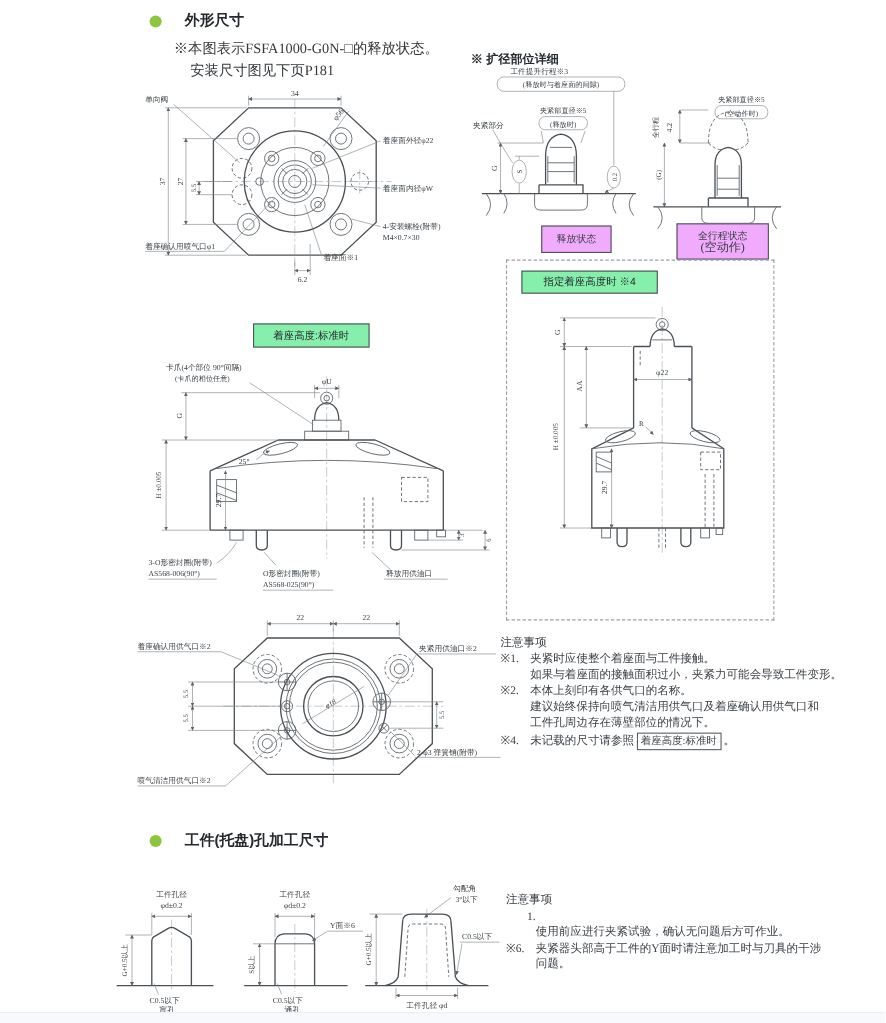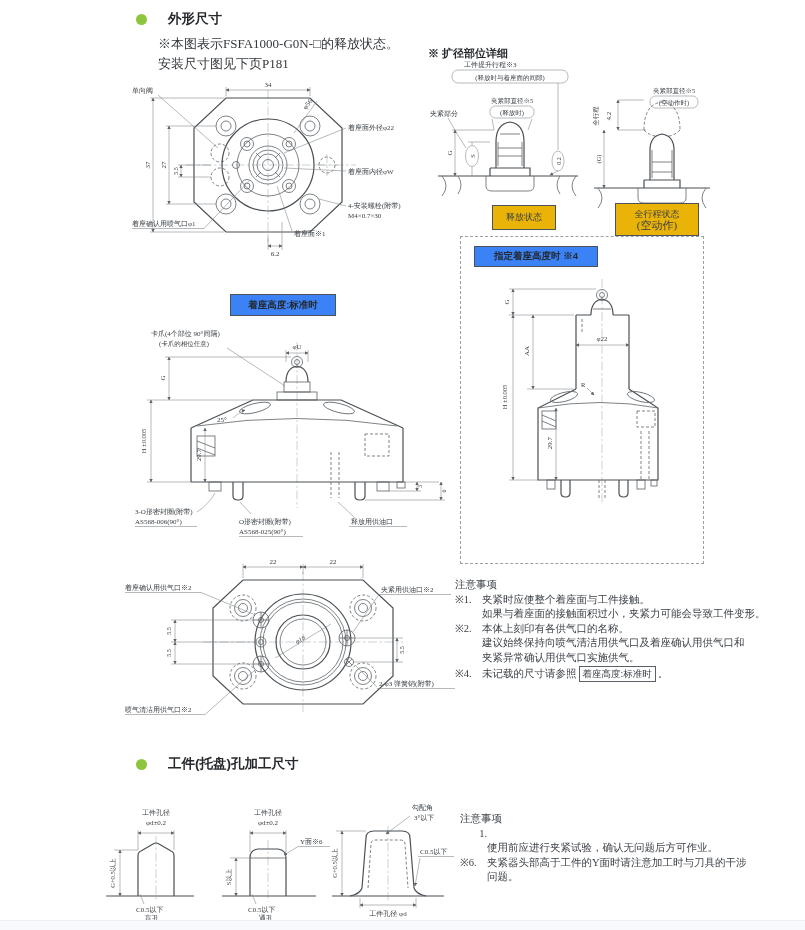--- a/index.html
+++ b/index.html
@@ -5,23 +5,23 @@
   html,body{margin:0;padding:0;background:#fff;}
   .page{position:relative;width:805px;height:930px;background:#ffffff;overflow:hidden;
         font-family:"Liberation Serif",serif;color:#3b4045;}
   .abs{position:absolute;}
   .sec-head{display:flex;align-items:center;gap:21px;font-family:"Liberation Sans",sans-serif;
             font-weight:bold;font-size:13.5px;color:#25292d;}
   .dot{width:11px;height:11px;border-radius:50%;background:#8cc63e;flex:none;}
   .note{font-size:13px;color:#34383c;line-height:20px;}
   .sub-head{font-family:"Liberation Sans",sans-serif;font-weight:bold;font-size:11px;color:#25292d;}
   .titlebox{border:1.2px solid #4c5257;display:flex;align-items:center;justify-content:center;
-            font-family:"Liberation Sans",sans-serif;font-weight:bold;font-size:9.5px;color:#25292d;background:#3b82f6;}
+            font-family:"Liberation Sans",sans-serif;font-weight:normal;font-size:9.5px;color:#25292d;background:#86efac;}
   .statebox{border:1px solid #4c5257;display:flex;flex-direction:column;align-items:center;
-            justify-content:center;font-size:9px;line-height:11px;background:#eab308;}
+            justify-content:center;font-size:9px;line-height:11px;background:#f0abfc;}
   .dashedbox{border:1.2px dashed #9aa0a6;}
   .notes{font-size:10.5px;line-height:14.6px;color:#3d4248;}
   .notes .row{display:flex;}
   .notes .mk{width:27px;flex:none;}
   .inlinebox{border:1px solid #5a6065;padding:0 3px;font-size:9.5px;}
   .band{position:absolute;left:0;top:920px;width:805px;height:10px;background:#f7f9fc;border-top:1px solid #eceff4;}
   svg{position:absolute;left:0;top:0;overflow:visible;}
   svg text{font-family:"Liberation Serif",serif;fill:#3b4045;}
   .ln{stroke:#5d6368;fill:none;stroke-width:.8;}
   .ol{stroke:#4a5055;fill:none;stroke-width:1.2;}
@@ -42,21 +42,21 @@
       </marker>
     </defs>
   </svg>
 
   <div class="abs sec-head" style="left:136px;top:10px;">
     <span class="dot"></span>
     <span>外形尺寸</span>
   </div>
   <div class="abs note" style="left:158px;top:34px;">
     <div>※本图表示FSFA1000-G0N-□的释放状态。</div>
-    <div style="">安装尺寸图见下页P181</div>
+    <div style="margin-left:15px;">安装尺寸图见下页P181</div>
   </div>
 
   <div class="abs sub-head" style="left:428px;top:46px;">※ 扩径部位详细</div>
 
   <svg style="left:130px;top:80px;" width="295" height="178" viewBox="0 0 295 178">
     <line class="cl" x1="56" y1="85" x2="226" y2="85"></line>
       <line class="cl" x1="138" y1="10" x2="138" y2="162"></line>
     <path class="ol" d="M96,18 L180,18 L212,48 L212,122 L180,152 L96,152 L64,122 L64,48 Z"></path>
     <circle class="ol" cx="138" cy="85" r="46"></circle>
     <circle class="ln" cx="138" cy="85" r="31" stroke-width=".5"></circle>
@@ -373,21 +373,21 @@
     <div class="row">
         <span class="mk">※2.</span>
         <span>本体上刻印有各供气口的名称。</span>
       </div>
     <div class="row">
         <span class="mk"></span>
         <span>建议始终保持向喷气清洁用供气口及着座确认用供气口和</span>
       </div>
     <div class="row">
         <span class="mk"></span>
-        <span>夹紧异常确认用供气口实施供气。</span>
+        <span>工件孔周边存在薄壁部位的情况下。</span>
       </div>
     <div class="row" style="align-items:center;">
       <span class="mk">※4.</span>
       <span>未记载的尺寸请参照</span>
       <span class="inlinebox" style="margin:0 2px;">着座高度:标准时</span>
       <span>。</span>
     </div>
   </div>
 
   <div class="abs sec-head" style="left:136px;top:755px;">

